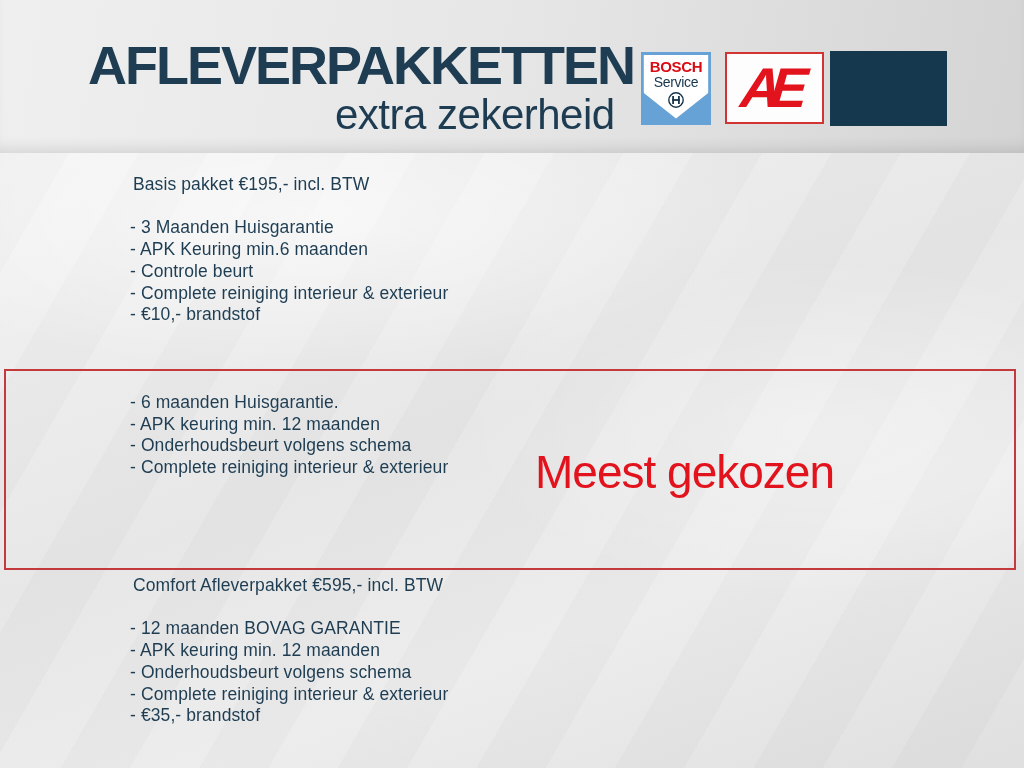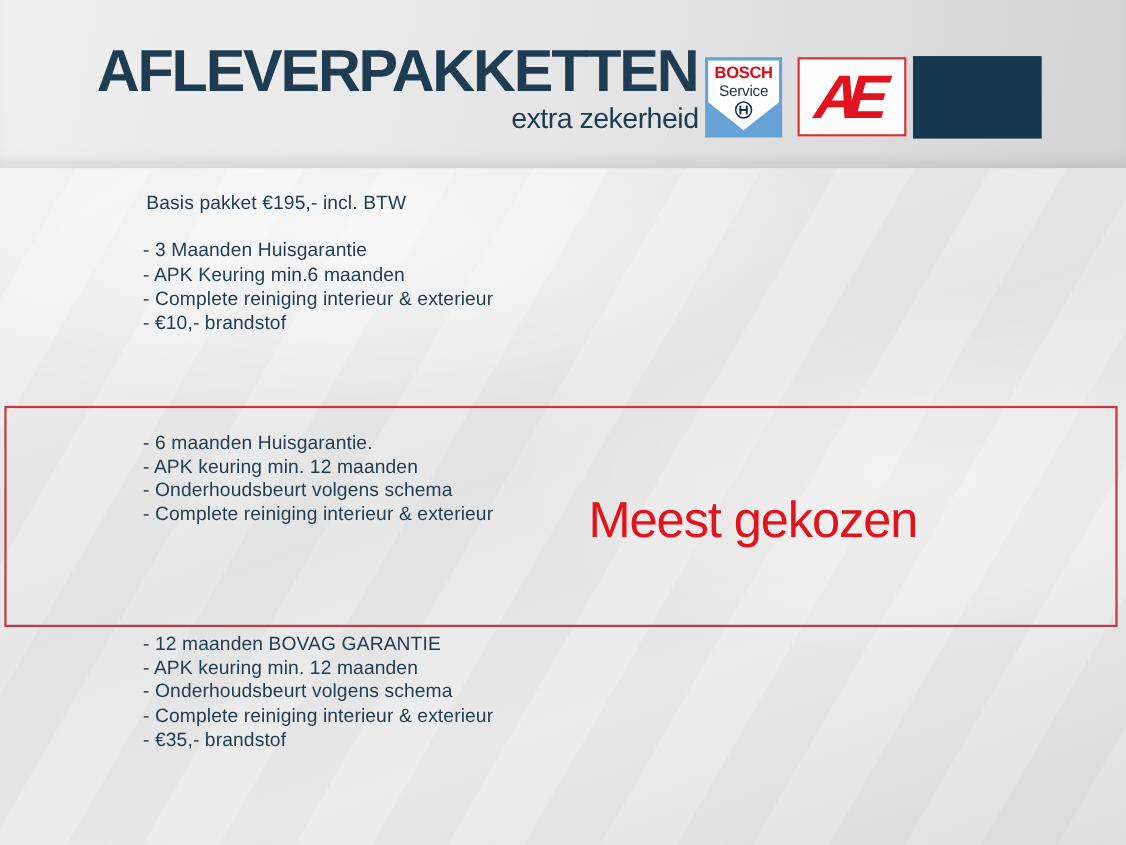--- a/index.html
+++ b/index.html
@@ -25,22 +25,22 @@
       radial-gradient(50% 40% at 80% 45%, rgba(255,255,255,.35), rgba(255,255,255,0) 70%),
       repeating-linear-gradient(120deg, rgba(0,0,0,.015) 0 60px, rgba(255,255,255,.04) 60px 120px),
       linear-gradient(160deg,#f3f3f3,#e6e6e6 45%,#ececec 70%,#dedede);
   }
   .title-main{
     position:absolute;left:88px;top:38px;
     font-size:54px;font-weight:bold;letter-spacing:-2px;line-height:1;
     color:var(--navy,#16364d);white-space:nowrap;
   }
   .title-sub{
-    position:absolute;left:335px;top:94px;width:300px;text-align:right;
-    font-size:26px;font-weight:400;letter-spacing:-.5px;line-height:1;
+    position:absolute;left:335px;top:94px;width:300px;text-align:left;
+    font-size:42px;font-weight:400;letter-spacing:-.5px;line-height:1;
     color:#1d3c52;white-space:nowrap;
   }
   .bosch-logo{
     position:absolute;left:641px;top:52px;width:70px;height:73px;
     background:var(--boschblue,#66a2d5);
   }
   .bosch-shield{
     position:absolute;left:0;top:0;width:70px;height:73px;background:#fff;
     clip-path:polygon(4% 4%, 96% 4%, 96% 56%, 50% 91%, 4% 56%);
     display:flex;flex-direction:column;align-items:center;
@@ -110,35 +110,37 @@
 <div class="navy-block"></div>
 
 <div class="highlight-box"></div>
 <div class="badge">Meest gekozen</div>
 
 <div class="pkg pkg-basis">
   <div class="pkg-title">Basis pakket €195,- incl. BTW</div>
   <div class="pkg-list">
       <div class="pkg-line">- 3 Maanden Huisgarantie</div>
       <div class="pkg-line">- APK Keuring min.6 maanden</div>
+      <div class="pkg-line">- Controle beurt</div>
       <div class="pkg-line">- Complete reiniging interieur &amp; exterieur</div>
       <div class="pkg-line">- €10,- brandstof</div>
     </div>
 </div>
 
 <div class="pkg pkg-standaard">
   <div class="pkg-list">
       <div class="pkg-line">- 6 maanden Huisgarantie.</div>
       <div class="pkg-line">- APK keuring min. 12 maanden</div>
       <div class="pkg-line">- Onderhoudsbeurt volgens schema</div>
       <div class="pkg-line">- Complete reiniging interieur &amp; exterieur</div>
     </div>
 </div>
 
 <div class="pkg pkg-comfort">
+  <div class="pkg-title">Comfort Afleverpakket €595,- incl. BTW</div>
   <div class="pkg-list">
       <div class="pkg-line">- 12 maanden BOVAG GARANTIE</div>
       <div class="pkg-line">- APK keuring min. 12 maanden</div>
       <div class="pkg-line">- Onderhoudsbeurt volgens schema</div>
       <div class="pkg-line">- Complete reiniging interieur &amp; exterieur</div>
       <div class="pkg-line">- €35,- brandstof</div>
     </div>
 </div>
 
 </body></html>

